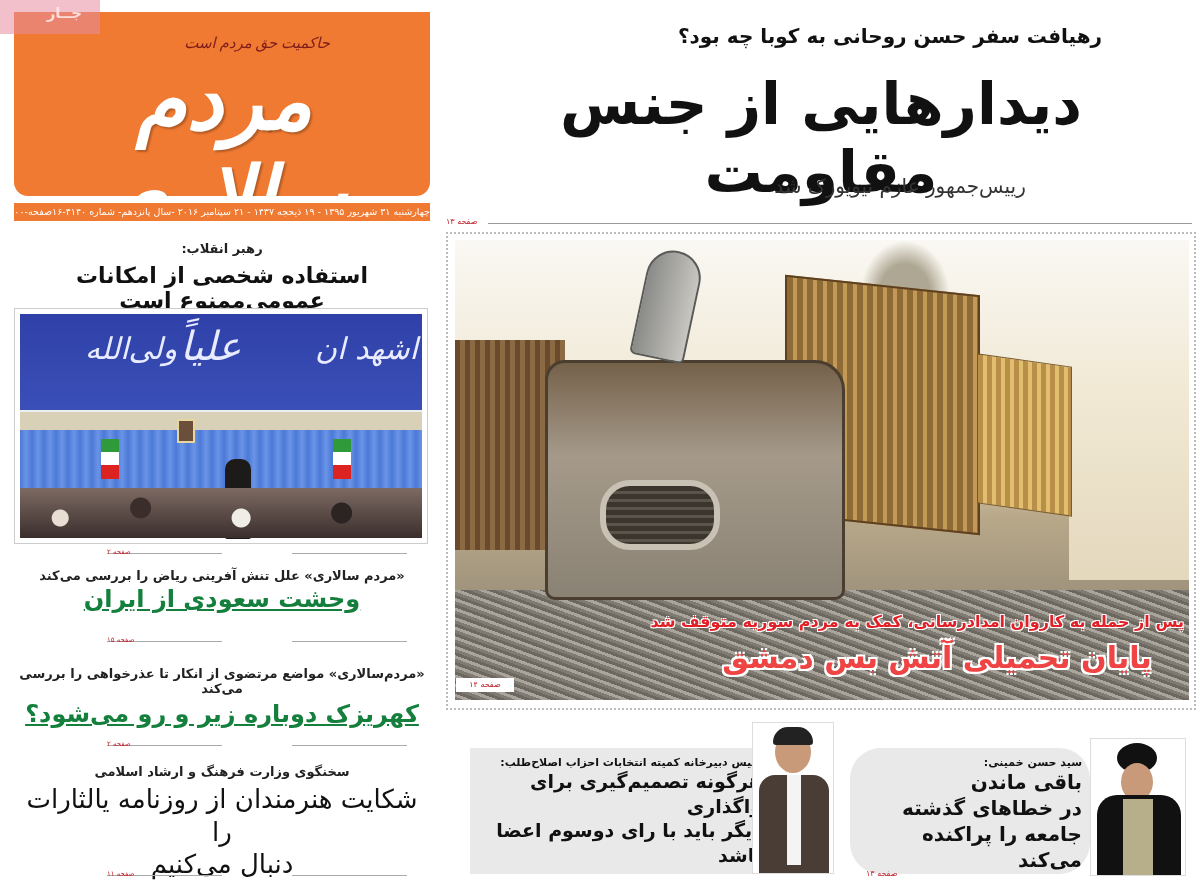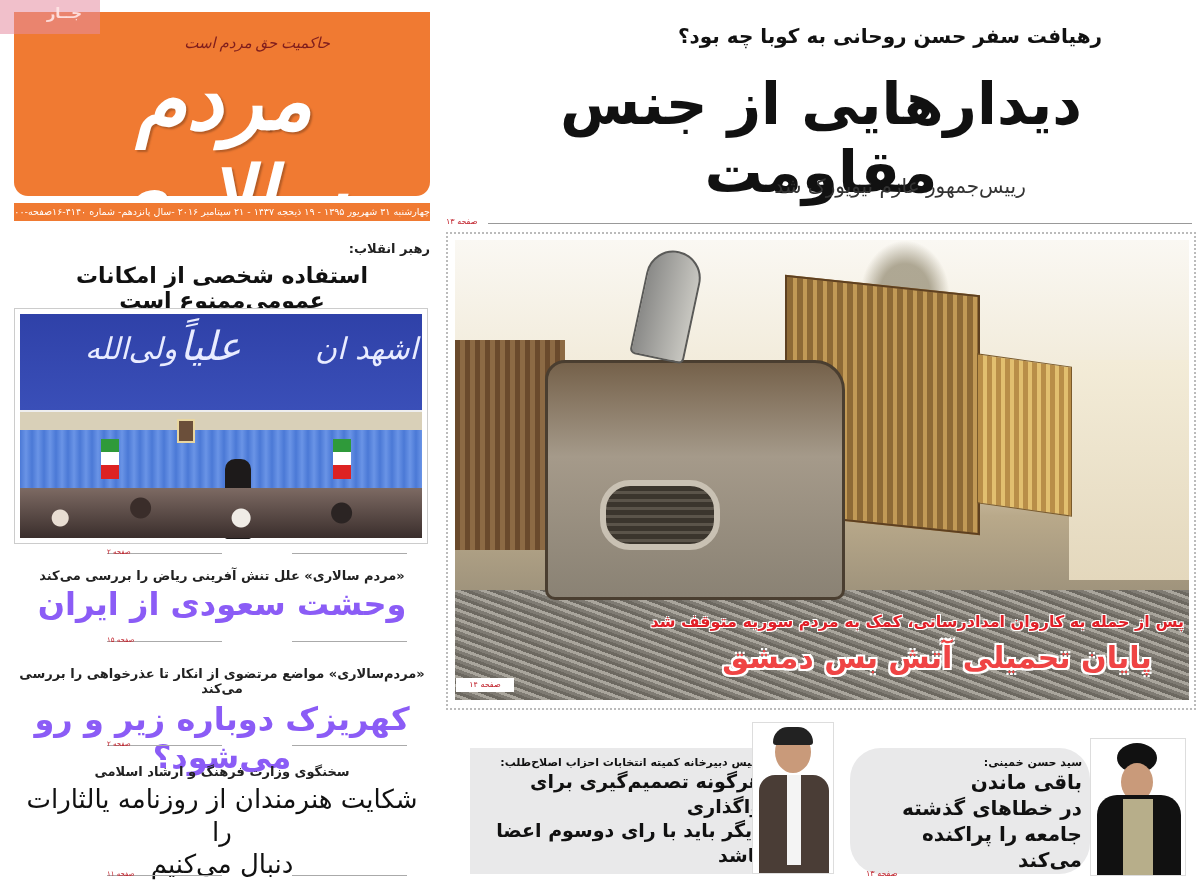--- a/index.html
+++ b/index.html
@@ -8,41 +8,41 @@
 
   
   .watermark { position: absolute; left: 0; top: 0; width: 100px; height: 34px; background: rgba(230,140,160,0.55); z-index: 5; }
   .watermark span { position: absolute; right: 18px; top: 4px; color: rgba(255,230,230,0.9); font-size: 15px; font-weight: bold; direction: rtl; }
 
   
   .masthead { position: absolute; left: 14px; top: 12px; width: 416px; height: 184px; background: #f07a32; border-radius: 0 0 14px 14px; overflow: hidden; }
   .masthead .logo { position: absolute; left: 20px; top: 40px; width: 380px; text-align: center; font-family: "DejaVu Serif", serif; font-size: 82px; font-weight: bold; font-style: italic; color: #fff; direction: rtl; text-shadow: 2px 2px 2px rgba(0,0,0,0.25); letter-spacing: -2px; }
   .masthead .slogan { position: absolute; right: 100px; top: 22px; font-family: Liberation Serif, serif; font-size: 15px; font-style: italic; color: #7f1d1d; direction: rtl; }
   .datebar { position: absolute; left: 14px; top: 203px; width: 416px; height: 18px; background: #f07a32; color: #fff; font-size: 9.5px; line-height: 18px; direction: rtl; text-align: center; white-space: nowrap; overflow: hidden; }
-  .kicker { font-size: 13px; font-weight: bold; color: #222; direction: rtl; }
+  .kicker { font-size: 13px; font-weight: bold; color: #222; direction: rtl; text-align: center; }
   .headline-l { font-size: 22px; font-weight: bold; color: #111; direction: rtl; text-align: center; }
   .photo-leader { position: absolute; left: 14px; top: 308px; width: 414px; height: 236px; border: 1px solid #ccc; padding: 4px; background: #fff; }
   .photo-leader .banner { position: absolute; left: 5px; top: 5px; right: 5px; height: 96px; background: linear-gradient(180deg, #2f41a8 0%, #3a4fb8 100%); }
   .photo-leader .calligraphy { position: absolute; top: 22px; color: #e9ecff; font-family: "DejaVu Serif", serif; font-size: 30px; font-style: italic; direction: rtl; }
   .photo-leader .rail { position: absolute; left: 5px; right: 5px; top: 101px; height: 20px; background: #d9d0b8; border-top: 2px solid #eee; }
   .photo-leader .curtain { position: absolute; left: 5px; right: 5px; top: 121px; bottom: 5px; background: repeating-linear-gradient(90deg, #4b79d6 0px, #6a94e6 6px, #4b79d6 12px); }
   .photo-leader .crowd { position: absolute; left: 5px; right: 5px; bottom: 5px; height: 50px; background: radial-gradient(circle at 10% 60%, #e8ddd2 0 8px, transparent 9px), radial-gradient(circle at 30% 40%, #3a2d2a 0 10px, transparent 11px), radial-gradient(circle at 55% 60%, #f0ece6 0 9px, transparent 10px), radial-gradient(circle at 80% 50%, #2b2423 0 10px, transparent 11px), linear-gradient(180deg, #7d6a63 0%, #3a2e2c 100%); }
   .photo-leader .figure { position: absolute; left: 210px; top: 150px; width: 26px; height: 80px; background: #1d1a1a; border-radius: 10px 10px 2px 2px; }
   .photo-leader .flag { position: absolute; width: 18px; height: 40px; top: 130px; background: linear-gradient(180deg, #2f9a3a 0 33%, #ffffff 33% 66%, #d22 66% 100%); }
   .photo-leader .portrait { position: absolute; left: 162px; top: 110px; width: 18px; height: 24px; background: #6b4f3a; border: 2px solid #e8d6a0; }
 
   .sep { position: absolute; height: 10px; width: 300px; left: 70px; }
   .sep::before, .sep::after { content: ""; position: absolute; top: 5px; width: 115px; border-top: 1px solid #aaa; }
   .sep::before { left: 0; }
   .sep::after { right: 0; }
   .sep span { position: absolute; left: 0; right: 0; top: 0; text-align: left; color: #c0202a; font-size: 7px; direction: rtl; }
 
   .story-l { position: absolute; left: 14px; width: 416px; direction: rtl; text-align: center; }
   .story-l .k { font-size: 13px; font-weight: bold; color: #222; }
-  .story-l .h { font-size: 32px; font-weight: bold; color: #8b5cf6; line-height: 1.2; }
+  .story-l .h { font-size: 24px; font-weight: bold; color: #15803d; line-height: 1.2; text-decoration: underline; }
   .story-l .h2 { font-size: 26px; font-weight: normal; color: #111; line-height: 1.25; text-align: center; }
 
   
   .supra { position: absolute; left: 450px; top: 24px; width: 740px; direction: rtl; text-align: center; font-size: 20px; font-weight: bold; padding-left: 140px; }
   .mainhead { position: absolute; left: 456px; top: 70px; width: 730px; direction: rtl; text-align: center; font-size: 58px; font-weight: bold; color: #111; letter-spacing: -1px; }
   .subhead { position: absolute; left: 450px; top: 174px; width: 740px; direction: rtl; text-align: center; font-size: 20px; color: #333; padding-left: 160px; }
   .page-rule { position: absolute; left: 488px; top: 223px; width: 704px; border-top: 1px solid #999; }
   .pageref-top { position: absolute; left: 446px; top: 217px; color: #c0202a; font-size: 8px; direction: rtl; }
 
   .photo-main-frame { position: absolute; left: 446px; top: 232px; width: 750px; height: 478px; border: 2px dotted #bbb; }

